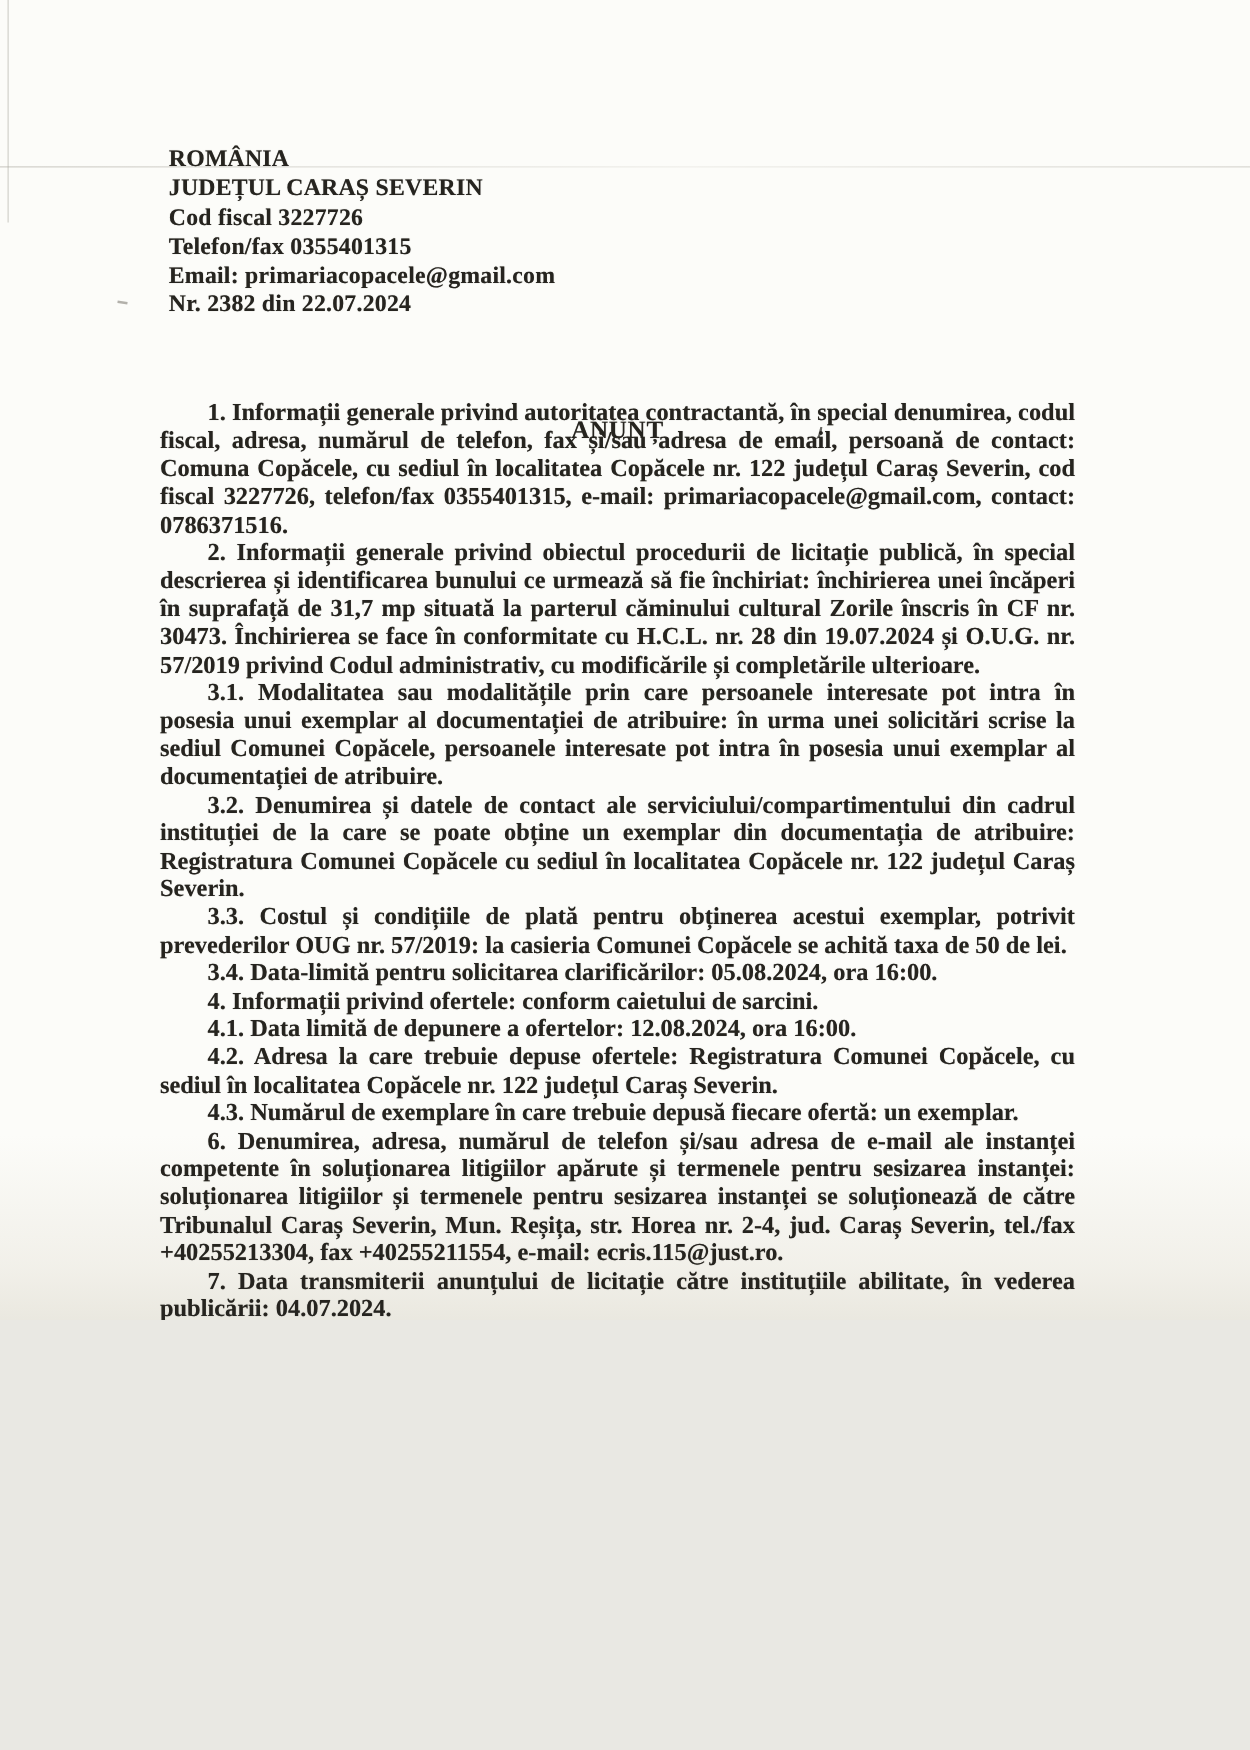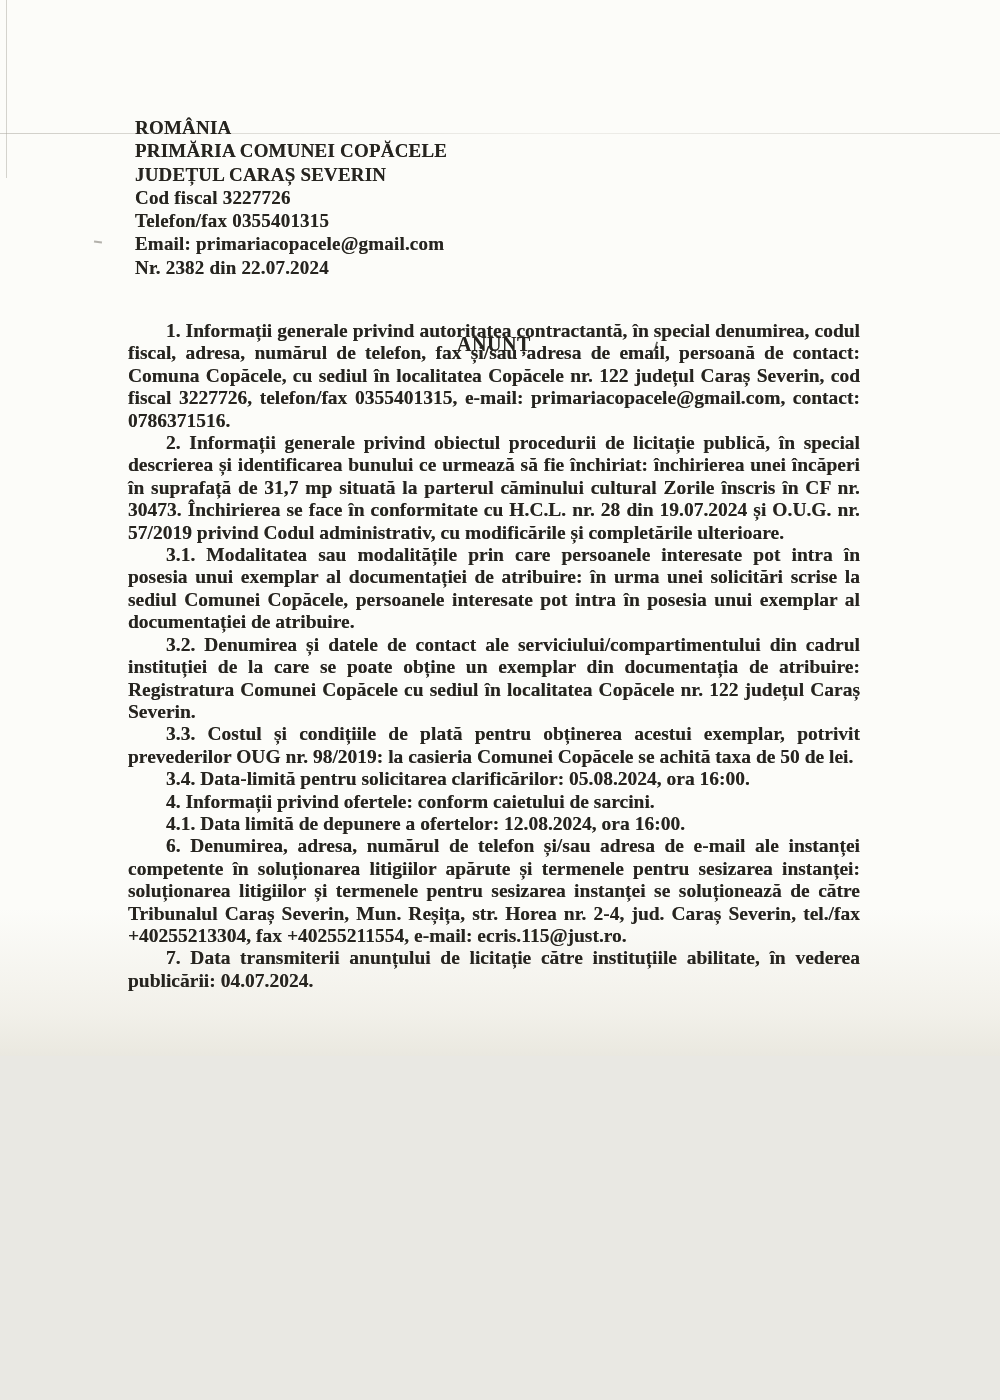--- a/index.html
+++ b/index.html
@@ -55,21 +55,20 @@
   <div class="art line-top"></div>
   <div class="art line-bottom"></div>
   <div class="art line-left"></div>
   <div class="art dash-mark"></div>
   <div class="art tick-mark"></div>
 
   <div class="letterhead">
 
       <div class="lh-line">ROMÂNIA</div>
 
-      <div class="lh-line">PRIMĂRIA COMUNEI COPĂCELE</div>
 
       <div class="lh-line">JUDEȚUL CARAȘ SEVERIN</div>
 
       <div class="lh-line">Cod fiscal 3227726</div>
 
       <div class="lh-line">Telefon/fax 0355401315</div>
 
       <div class="lh-line">Email: primariacopacele@gmail.com</div>
 
       <div class="lh-line">Nr. 2382 din 22.07.2024</div>
@@ -81,29 +80,31 @@
 
       <p class="para">1. Informații generale privind autoritatea contractantă, în special denumirea, codul fiscal, adresa, numărul de telefon, fax și/sau adresa de email, persoană de contact: Comuna Copăcele, cu sediul în localitatea Copăcele nr. 122 județul Caraș Severin, cod fiscal 3227726, telefon/fax 0355401315, e-mail: primariacopacele@gmail.com, contact: 0786371516.</p>
 
       <p class="para">2. Informații generale privind obiectul procedurii de licitație publică, în special descrierea și identificarea bunului ce urmează să fie închiriat: închirierea unei încăperi în suprafață de 31,7 mp situată la parterul căminului cultural Zorile înscris în CF nr. 30473. Închirierea se face în conformitate cu H.C.L. nr. 28 din 19.07.2024 și O.U.G. nr. 57/2019 privind Codul administrativ, cu modificările și completările ulterioare.</p>
 
 
       <p class="para">3.1. Modalitatea sau modalitățile prin care persoanele interesate pot intra în posesia unui exemplar al documentației de atribuire: în urma unei solicitări scrise la sediul Comunei Copăcele, persoanele interesate pot intra în posesia unui exemplar al documentației de atribuire.</p>
 
       <p class="para">3.2. Denumirea și datele de contact ale serviciului/compartimentului din cadrul instituției de la care se poate obține un exemplar din documentația de atribuire: Registratura Comunei Copăcele cu sediul în localitatea Copăcele nr. 122 județul Caraș Severin.</p>
 
-      <p class="para">3.3. Costul și condițiile de plată pentru obținerea acestui exemplar, potrivit prevederilor OUG nr. 98/2019: la casieria Comunei Copăcele se achită taxa de 50 de lei.</p>
+      <p class="para">3.3. Costul și condițiile de plată pentru obținerea acestui exemplar, potrivit prevederilor OUG nr. 57/2019: la casieria Comunei Copăcele se achită taxa de 50 de lei.</p>
 
       <p class="para">3.4. Data-limită pentru solicitarea clarificărilor: 05.08.2024, ora 16:00.</p>
 
       <p class="para">4. Informații privind ofertele: conform caietului de sarcini.</p>
 
       <p class="para">4.1. Data limită de depunere a ofertelor: 12.08.2024, ora 16:00.</p>
 
+      <p class="para">4.2. Adresa la care trebuie depuse ofertele: Registratura Comunei Copăcele, cu sediul în localitatea Copăcele nr. 122 județul Caraș Severin.</p>
 
+      <p class="para">4.3. Numărul de exemplare în care trebuie depusă fiecare ofertă: un exemplar.</p>
 
 
       <p class="para">6. Denumirea, adresa, numărul de telefon și/sau adresa de e-mail ale instanței competente în soluționarea litigiilor apărute și termenele pentru sesizarea instanței: soluționarea litigiilor și termenele pentru sesizarea instanței se soluționează de către Tribunalul Caraș Severin, Mun. Reșița, str. Horea nr. 2-4, jud. Caraș Severin, tel./fax +40255213304, fax +40255211554, e-mail: ecris.115@just.ro.</p>
 
       <p class="para">7. Data transmiterii anunțului de licitație către instituțiile abilitate, în vederea publicării: 04.07.2024.</p>
     </div>
 
   <svg class="stamp-svg" width="170" height="170" viewBox="0 0 170 170">
     <defs>
       <filter id="stampBlur" x="-10%" y="-10%" width="120%" height="120%">

